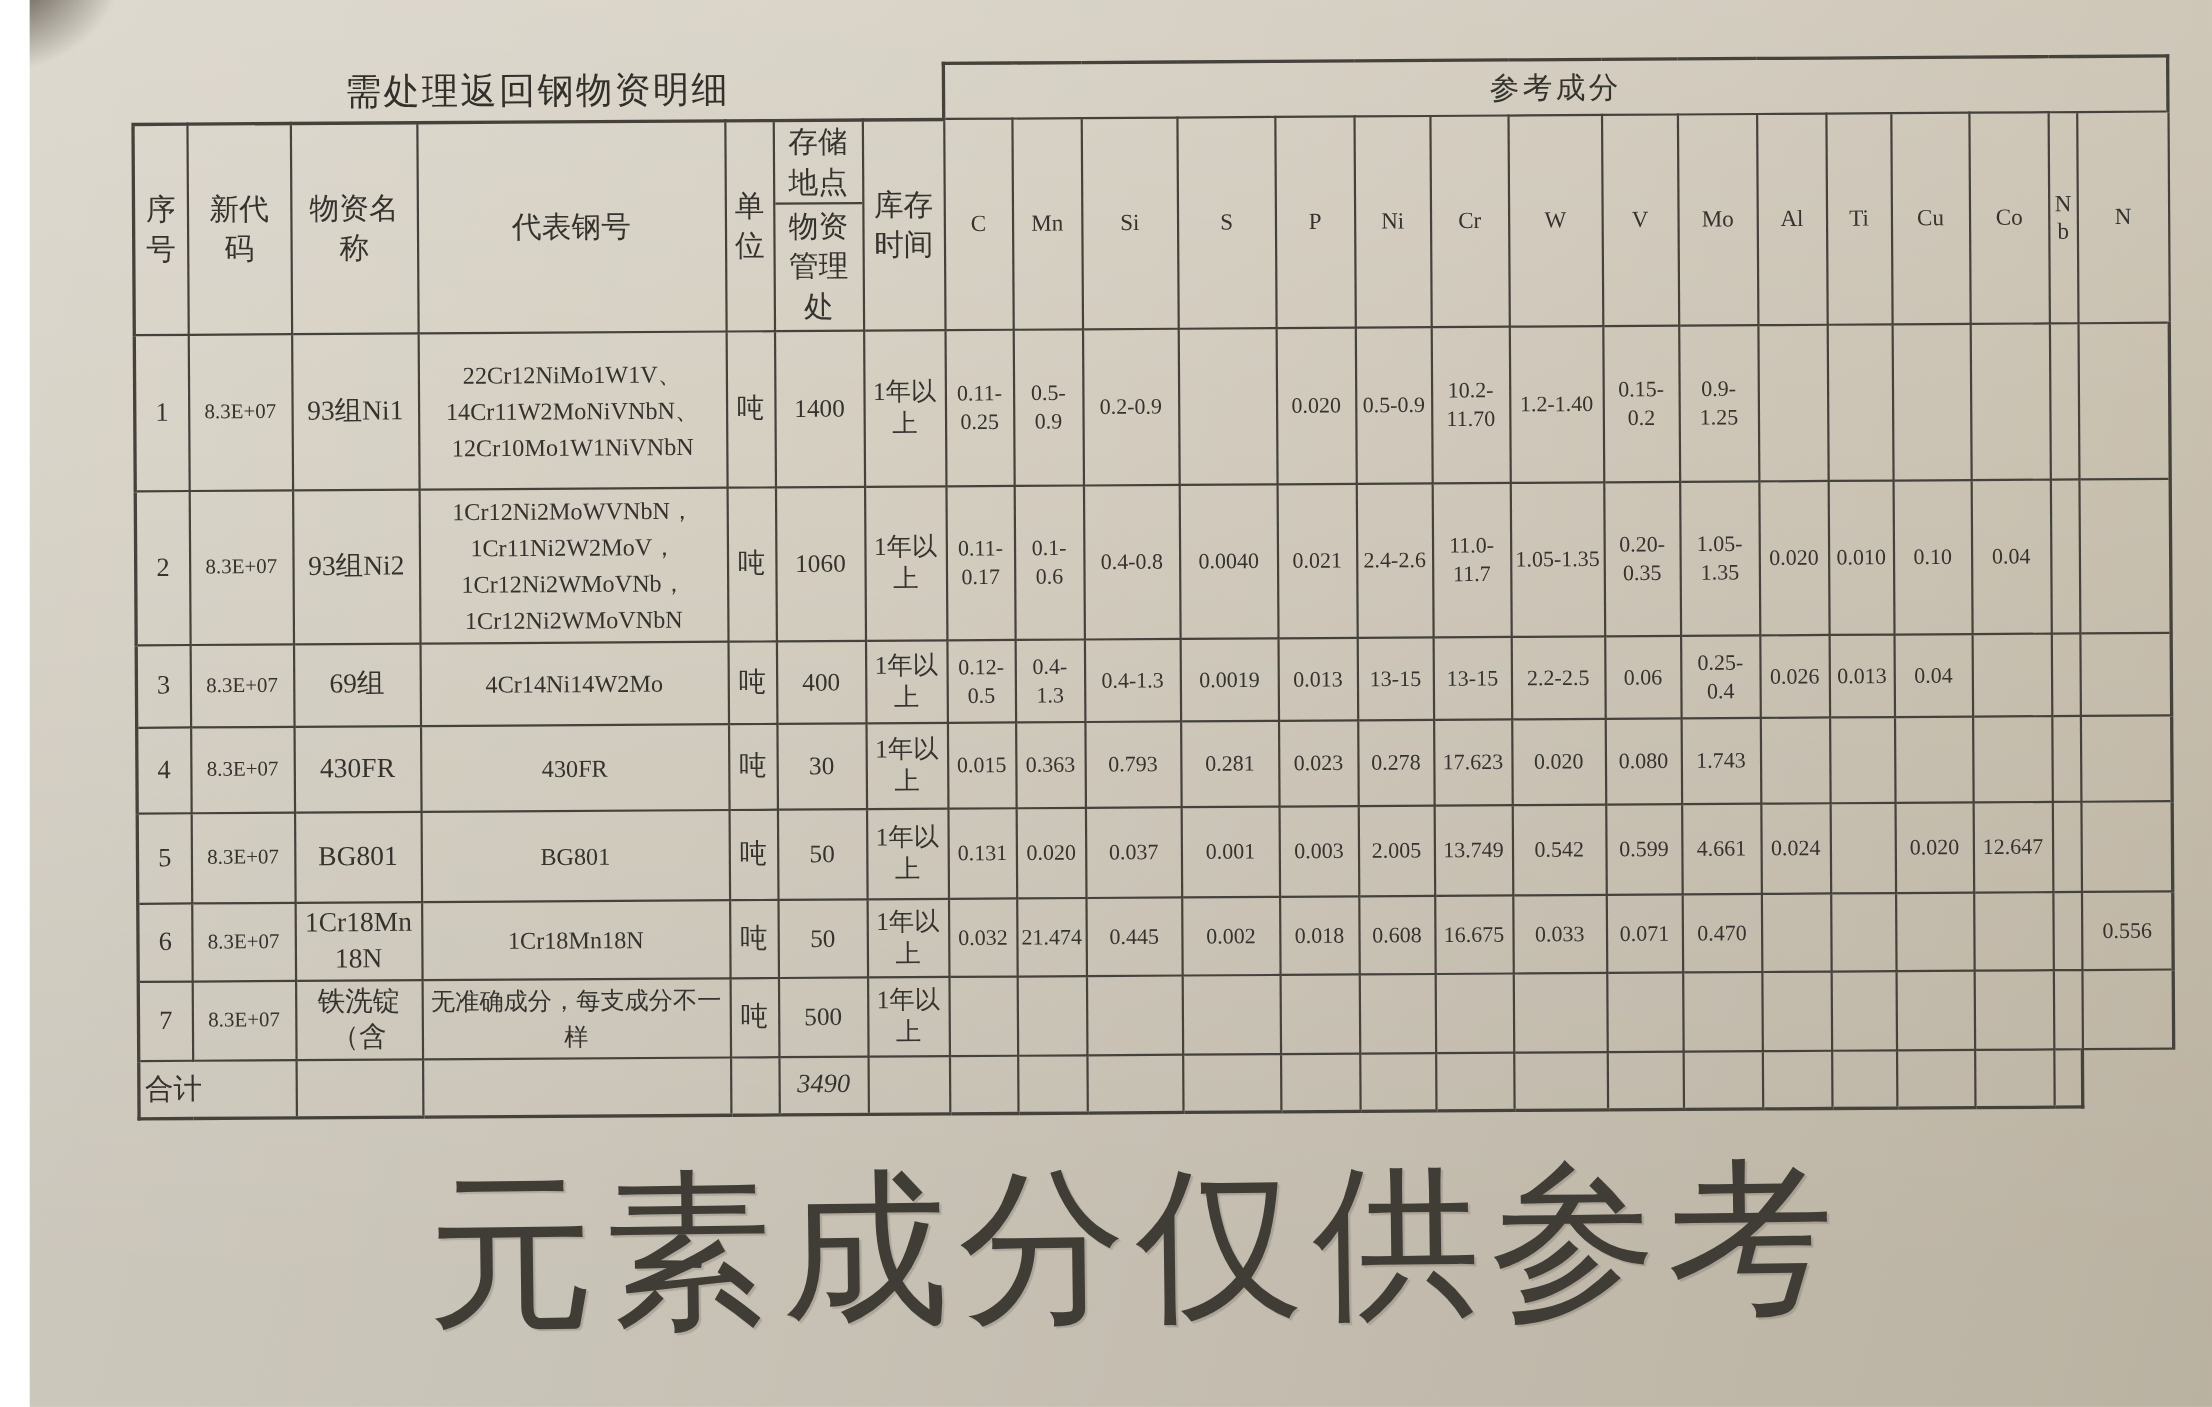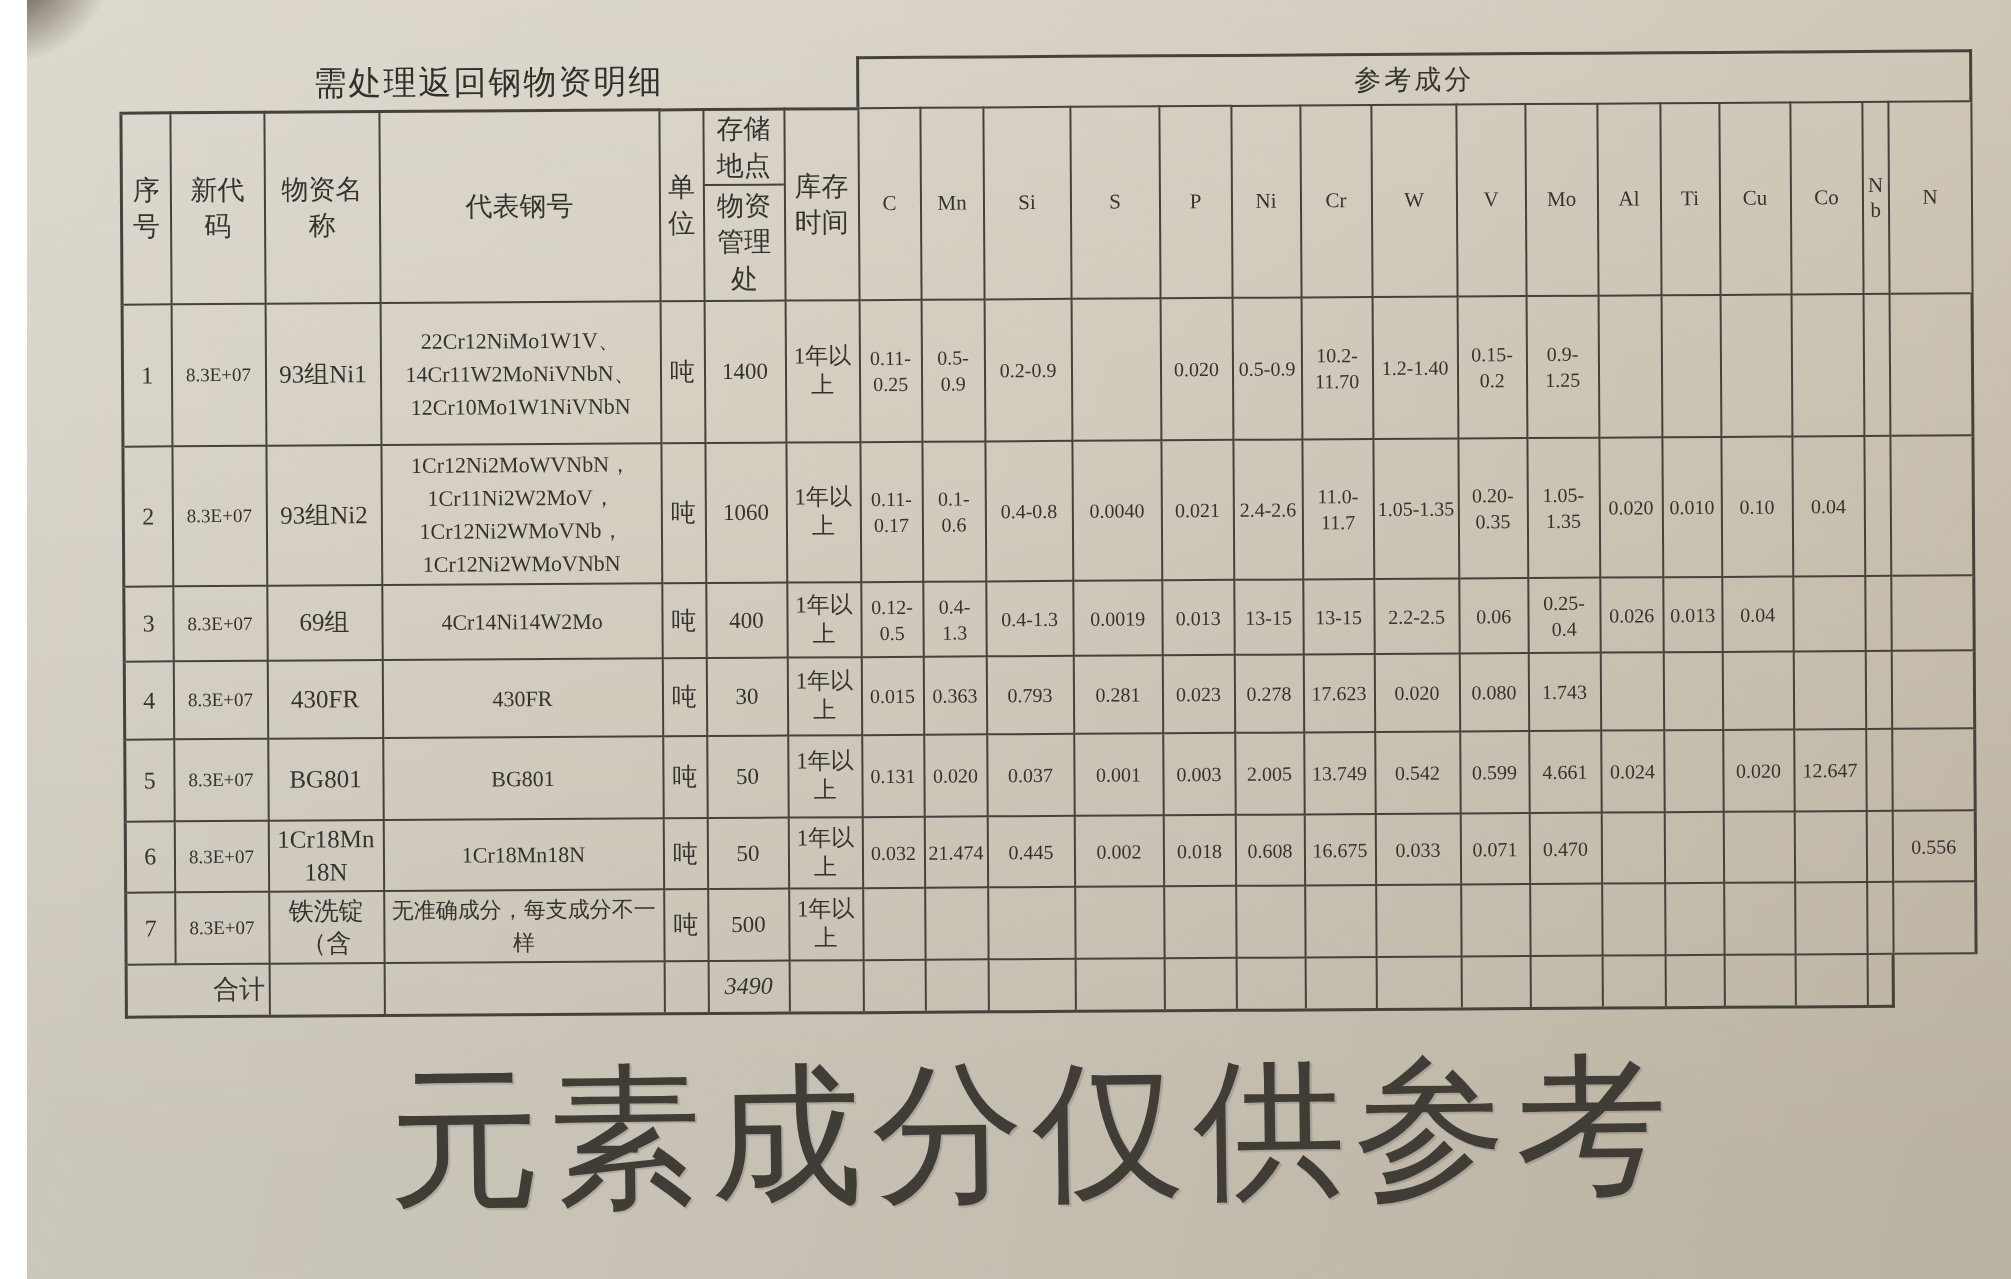--- a/index.html
+++ b/index.html
@@ -63,21 +63,21 @@
   td.cell-name{font-size:25px;overflow-wrap:break-word;line-height:1.3;}
   td.cell-grade{font-size:22px;line-height:1.5;padding:2px 4px;}
   td.cell-unit{font-size:25px;line-height:1.1;}
   td.cell-qty{font-size:23px;}
   td.cell-time{font-size:23px;line-height:1.25;}
   td.val{font-size:20px;line-height:1.3;padding:2px 3px;}
   td.last-col{border-right:3px solid #45423c;}
   
   .total-row{height:52px;}
   .total-row td{border-bottom:3px solid #45423c;font-size:26px;}
-  td.total-label{text-align:right;padding-left:4px;border-left:3px solid #45423c;}
+  td.total-label{text-align:left;padding-left:4px;border-left:3px solid #45423c;}
   td.total-qty{font-size:24px;font-style:italic;}
   
   .watermark{
     position:absolute;left:0;top:1032px;width:2011px;
     text-align:center;
     font-size:152px;letter-spacing:9px;
     color:#403d37;
     transform:rotate(-0.7deg);
     text-shadow:2px 2px 1px rgba(60,52,40,0.18);
     white-space:nowrap;

